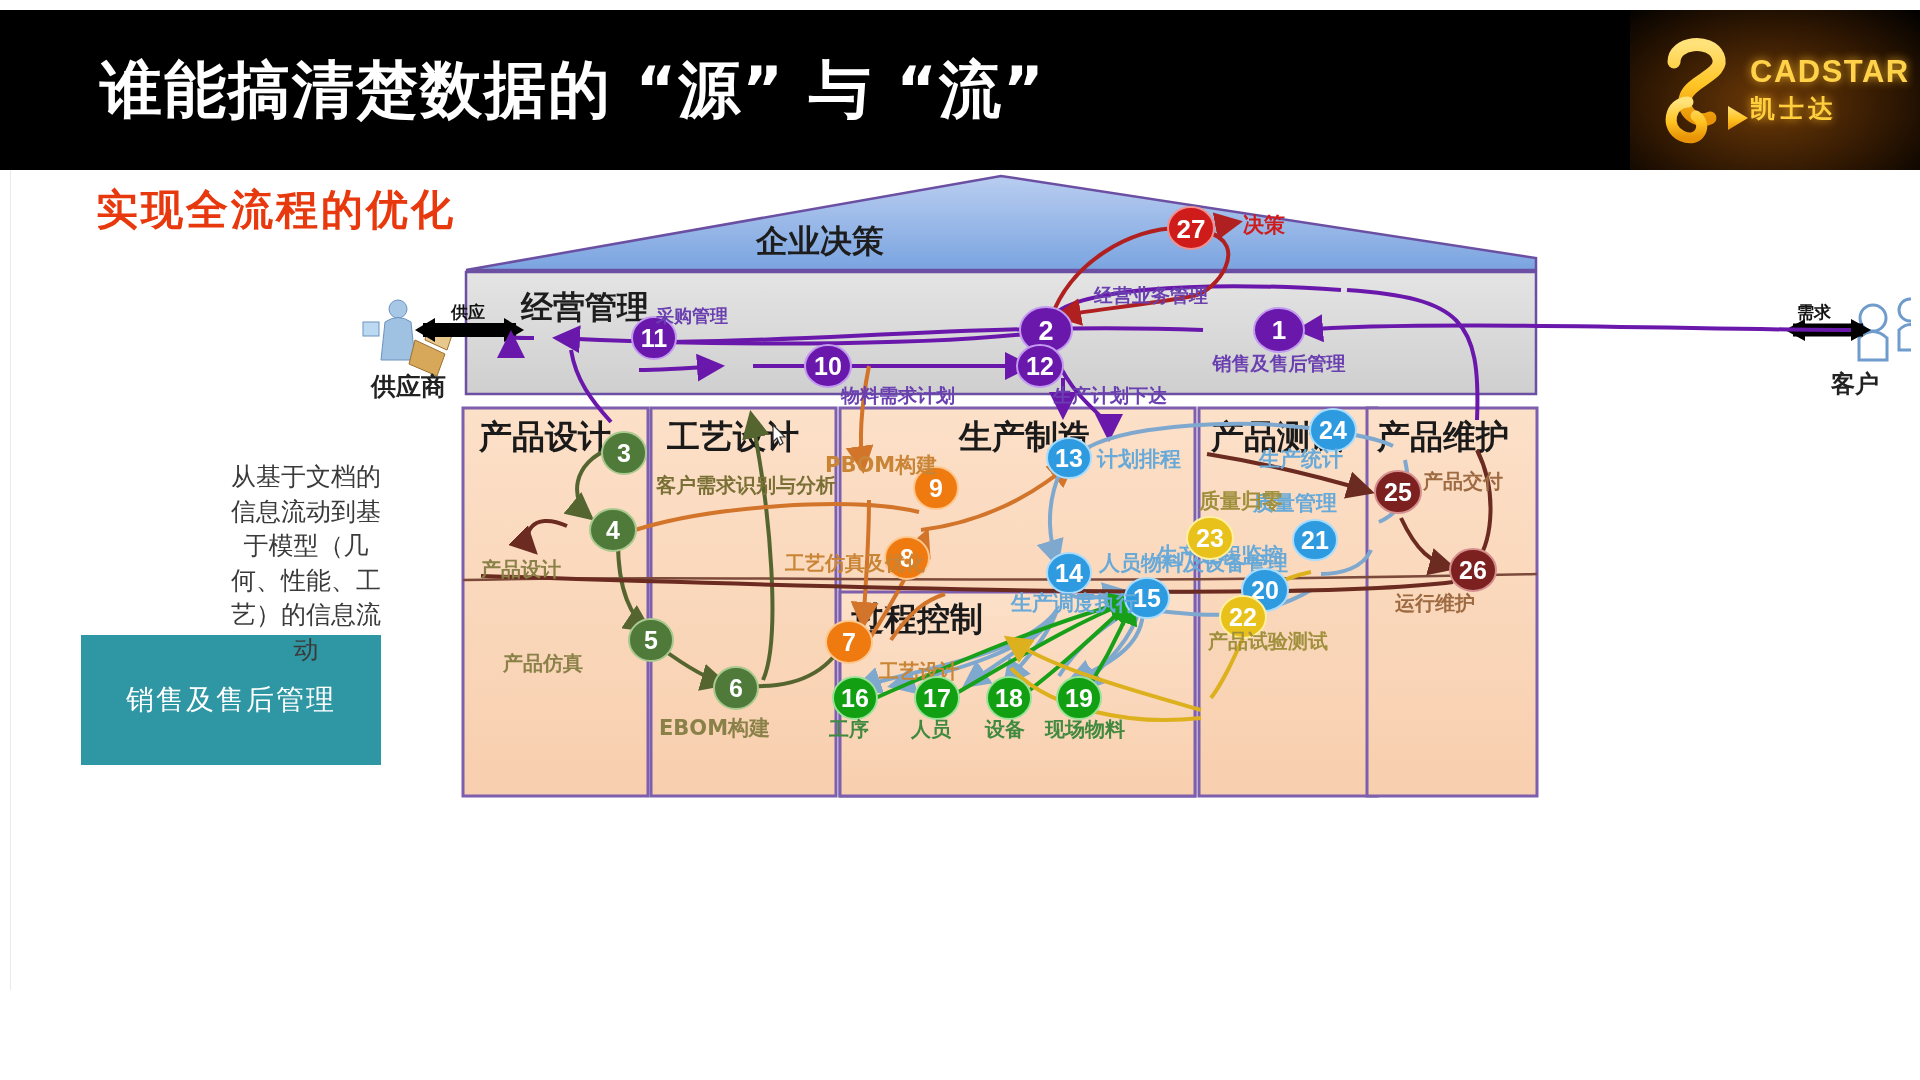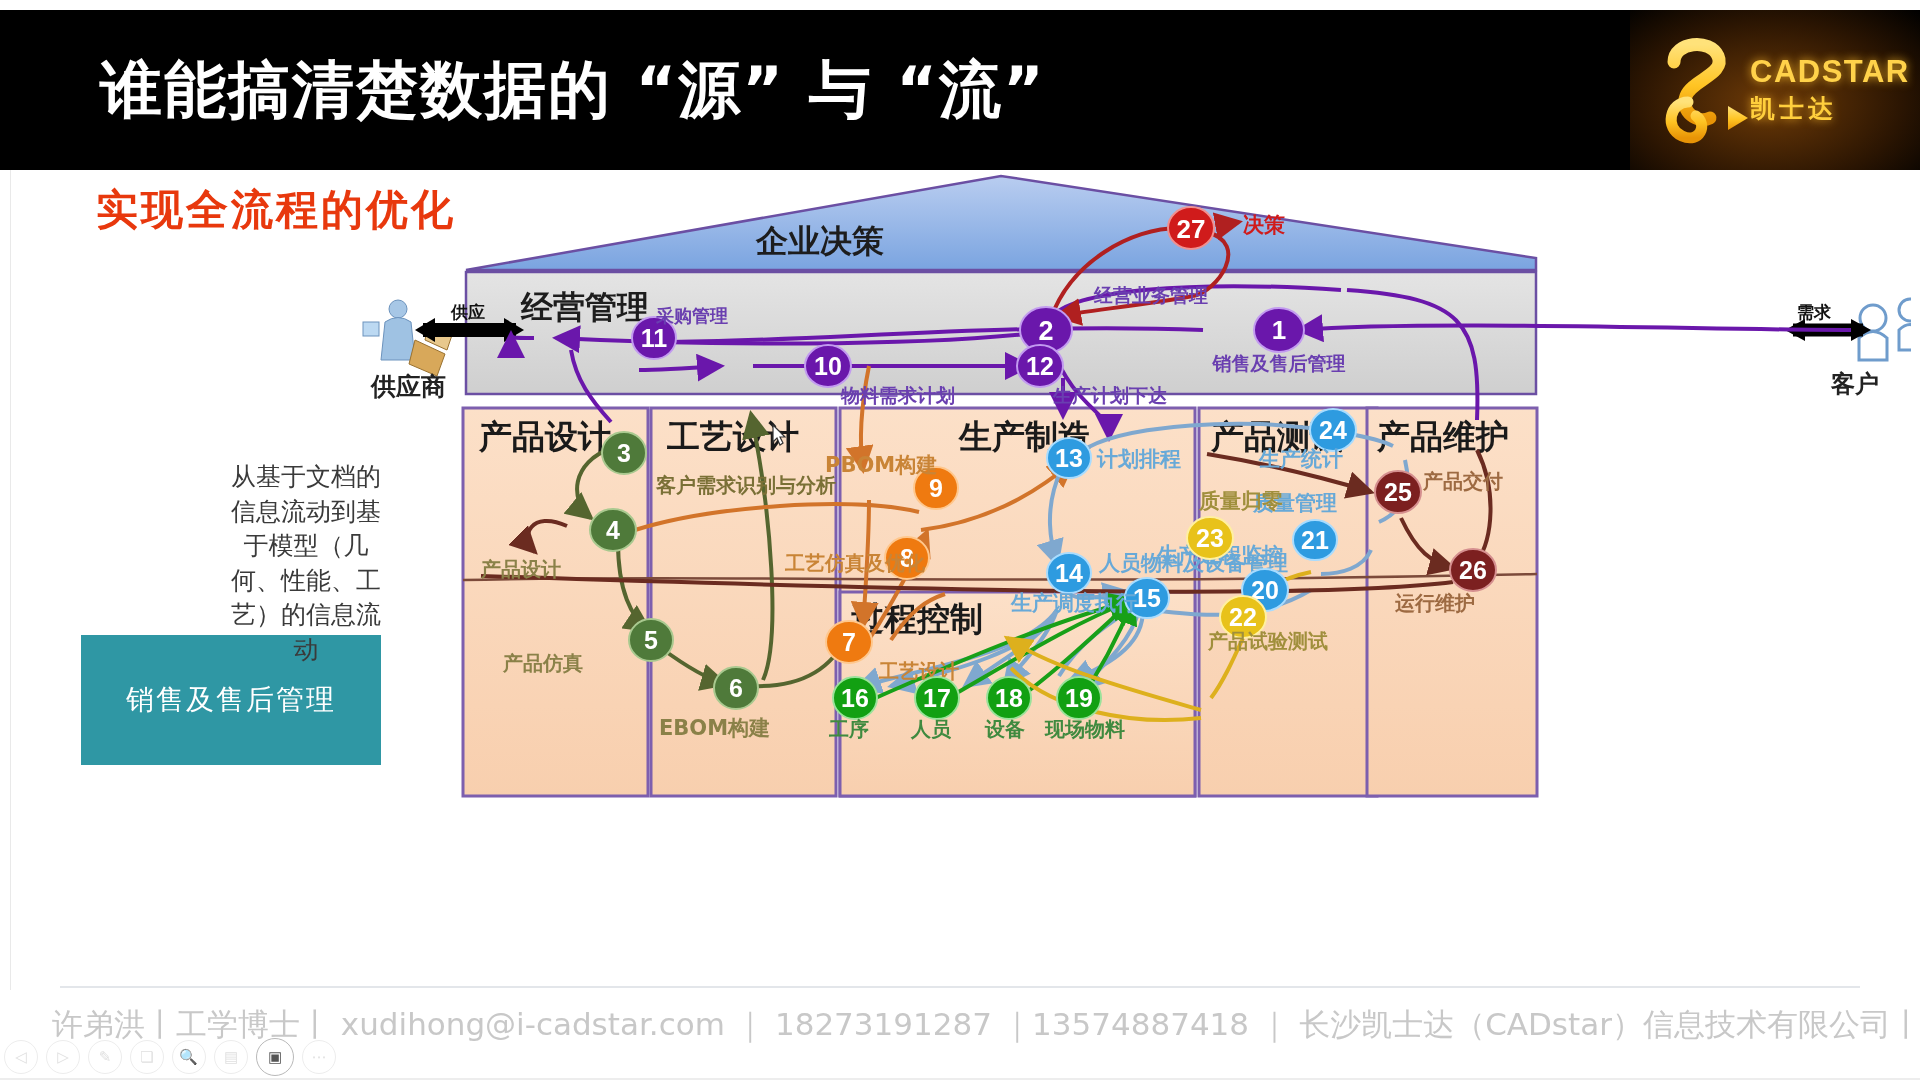--- a/index.html
+++ b/index.html
@@ -413,29 +413,14 @@
           <text x="1384" y="440" font-size="20" font-weight="bold" fill="#9d6a42" class="lbl">运行维护</text>
         </g>
       </g>
 
       <g transform="translate(762,255)">
         <path d="M0,0 L0,17 L4,13 L7,20 L10,18 L7,12 L12,12 Z" fill="#fff" stroke="#333" stroke-width="1.2"></path>
       </g>
     </svg>
   </div>
 
-  <div id="footer">
-    <div id="footer-rule"></div>
-    <div id="footer-text">许弟洪丨工学博士丨 xudihong@i-cadstar.com ｜ 18273191287 ｜13574887418 ｜ 长沙凯士达（CADstar）信息技术有限公司丨</div>
-    <div id="toolbar">
-      <div class="tb">◁</div>
-      <div class="tb">▷</div>
-      <div class="tb">✎</div>
-      <div class="tb">❏</div>
-      <div class="tb">🔍</div>
-      <div class="tb">▤</div>
-      <div class="tb active">▣</div>
-      <div class="tb">⋯</div>
-    </div>
-    <div id="footer-baseline"></div>
-  </div>
 
 </div>
 
 </body></html>

